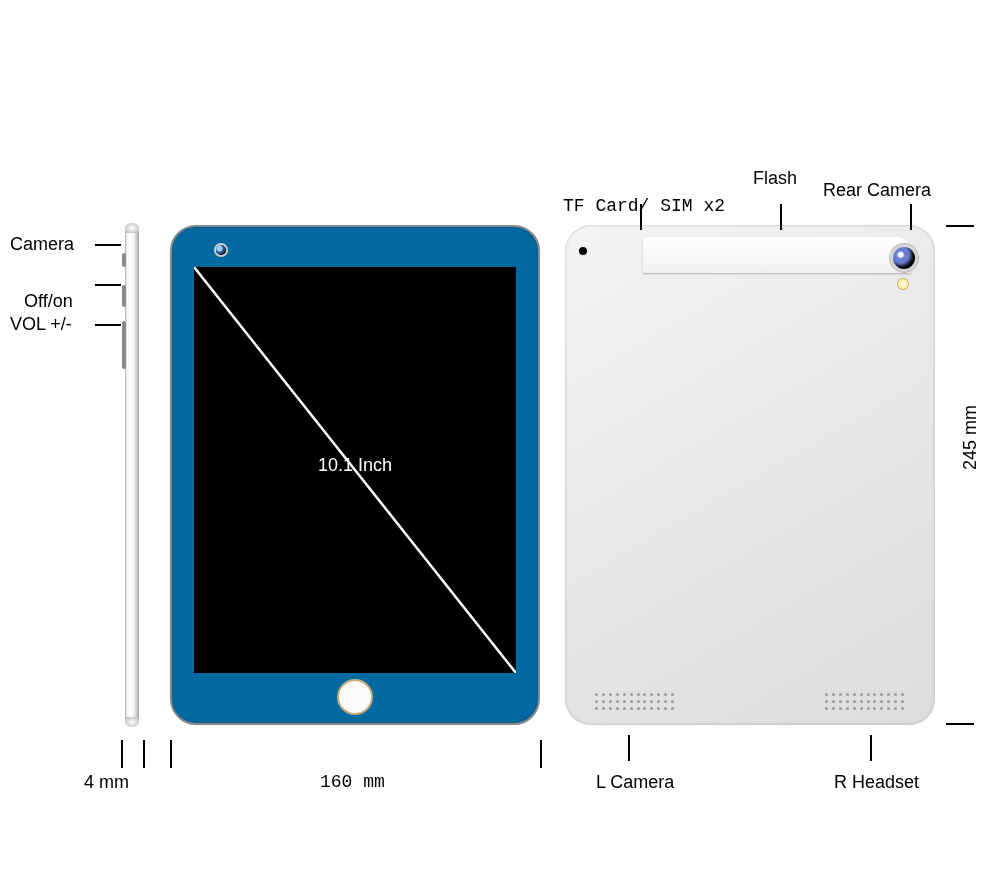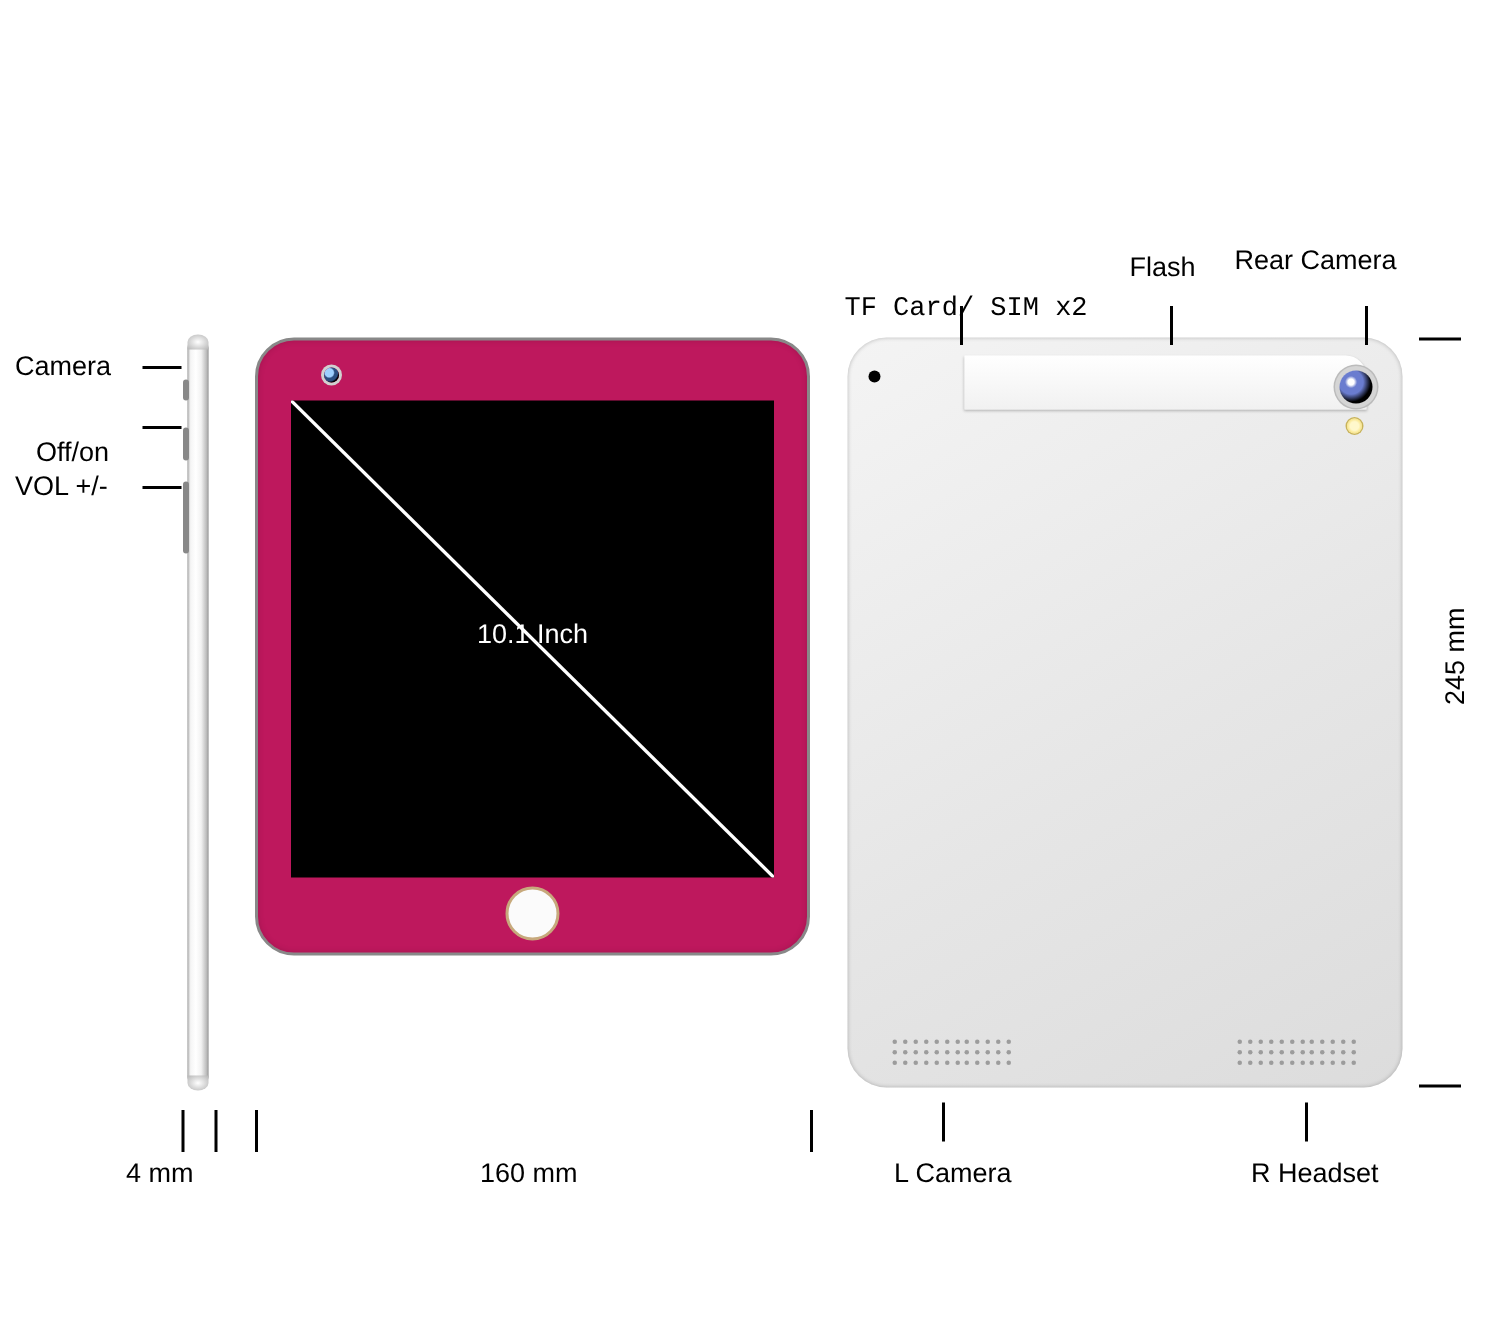--- a/index.html
+++ b/index.html
@@ -54,24 +54,24 @@
     border-radius: 2px;
     background: #888;
   }
 
   
   .front {
     position: absolute;
     left: 170px;
     top: 225px;
     width: 370px;
-    height: 412px;
+    height: 500px;
     border: 2px solid #888;
     border-radius: 26px;
-    background: #be185d;
+    background: #0369a1;
     box-shadow: inset 0 0 4px rgba(0,0,0,.15);
   }
   .front .screen {
     position: absolute;
     left: 22px; right: 22px;
     top: 40px; bottom: 50px;
     background: #000;
   }
   .front .front-cam {
     position: absolute;
@@ -193,21 +193,21 @@
   <div class="screen"></div>
   <svg class="diag-line" viewBox="0 0 100 100" preserveAspectRatio="none">
     <line x1="0" y1="0" x2="100" y2="100" stroke="#fff" stroke-width="0.7"></line>
   </svg>
   <span class="screen-label">10.1 Inch</span>
   <div class="home-btn"></div>
 </div>
 
 <div class="tick v" style="left:170px; top:740px; height:28px;"></div>
 <div class="tick v" style="left:540px; top:740px; height:28px;"></div>
-<span class="label" style="left:320px; top:772px;">160 mm</span>
+<span class="label" style="left:320px; top:772px;font-family:Liberation Mono, monospace;">160 mm</span>
 
 <div class="back">
   <div class="mic"></div>
   <div class="top-strip"></div>
   <div class="rear-cam"></div>
   <div class="flash"></div>
   <div class="speaker-grid speaker-l">
       <span></span>
       <span></span>
       <span></span>
@@ -284,21 +284,21 @@
       <span></span>
     </div>
 </div>
 
 <span class="label" style="left:563px; top:196px;font-family:Liberation Mono, monospace;">TF Card/ SIM x2</span>
 <div class="tick v" style="left:640px; top:204px; height:26px;"></div>
 
 <span class="label" style="left:753px; top:168px;">Flash</span>
 <div class="tick v" style="left:780px; top:204px; height:26px;"></div>
 
-<span class="label" style="left:823px; top:163px;">Rear Camera</span>
+<span class="label" style="left:823px; top:180px;">Rear Camera</span>
 <div class="tick v" style="left:910px; top:204px; height:26px;"></div>
 
 <div class="tick v" style="left:628px; top:735px; height:26px;"></div>
 <span class="label" style="left:596px; top:772px;">L Camera</span>
 
 <div class="tick v" style="left:870px; top:735px; height:26px;"></div>
 <span class="label" style="left:834px; top:772px;">R Headset</span>
 
 <div class="tick h" style="left:946px; top:225px; width:28px;"></div>
 <div class="tick h" style="left:946px; top:723px; width:28px;"></div>

